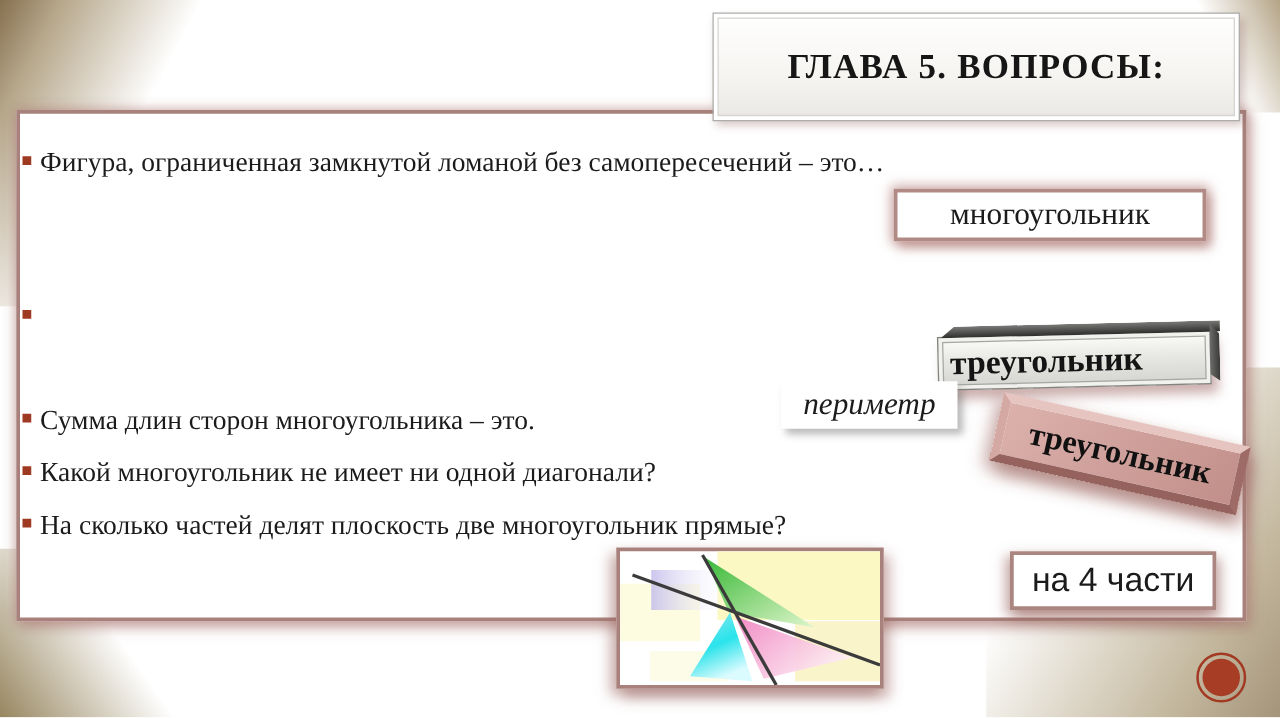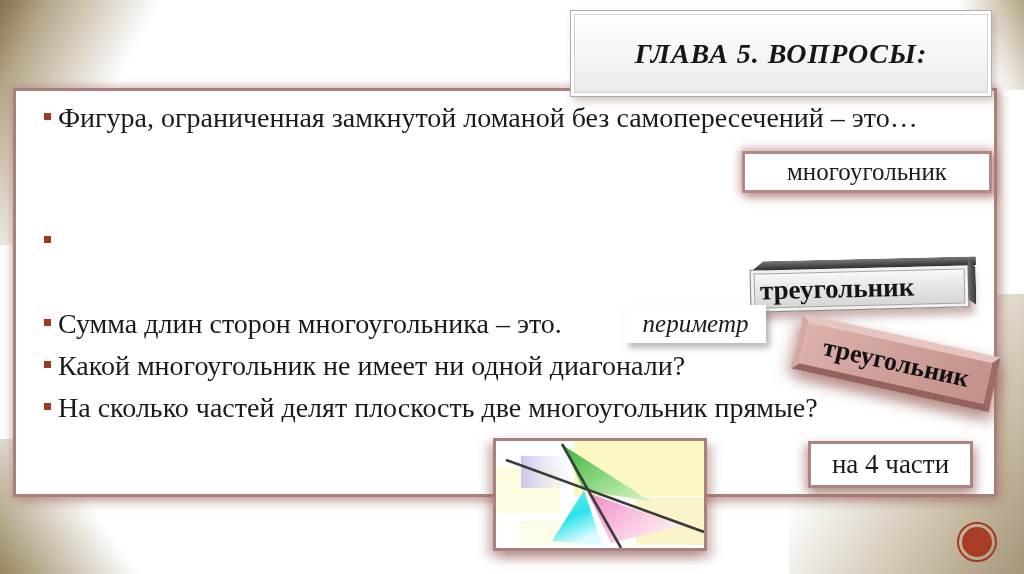--- a/index.html
+++ b/index.html
@@ -27,42 +27,42 @@
 
   
   #title-box{
     position:absolute; left:570px; top:10px; width:420px; height:85px; z-index:4;
     background:linear-gradient(180deg,#ffffff 0%,#f6f5f2 55%,#e9e8e4 100%);
     border:1px solid #aeadab;
     box-shadow: inset 0 0 0 3px #ffffff, inset 0 0 0 4px #d5d4d0,
                 inset -2px -3px 3px #cfcec9, 3px 4px 7px rgba(150,110,105,0.4);
     display:flex; align-items:center; justify-content:center;
   }
-  #title-box .t{font-weight:bold; font-size:28px; letter-spacing:1px; color:#161616;font-style:italic;}
-
-  
-  .q{position:absolute; left:44px; padding-left:14px; font-size:28px;
-     line-height:30px; z-index:2;}
+  #title-box .t{font-weight:bold; font-size:28px; letter-spacing:1px; color:#161616;}
+
+  
+  .q{position:absolute; left:18px; padding-left:14px; font-size:22px;
+     line-height:30px; z-index:2;margin-top:12px;}
   .q .marker{position:absolute; left:0; top:10px; width:7px; height:7px; background:#9e3a21;}
   #q1{top:103px; width:866px;}
   #q2{top:226px; width:912px;}
   #q3{top:309px; width:930px;}
   #q4{top:351px; width:930px;}
   #q5{top:393px; width:950px;}
 
   
   .ansbox{position:absolute; display:flex; align-items:center; justify-content:center;
           background:#ffffff; z-index:3; font-size:25px;}
   #ans-polygon{left:715px; top:151px; width:244px; height:36px;
     border:3px solid #b18a85;
-    box-shadow:0 0 9px 2px rgba(175,122,116,0.65), 4px 5px 8px rgba(175,122,116,0.55);margin-left:27px;}
+    box-shadow:0 0 9px 2px rgba(175,122,116,0.65), 4px 5px 8px rgba(175,122,116,0.55);}
   #ans-perimeter{left:625px; top:305px; width:141px; height:38px;
     box-shadow:4px 5px 6px rgba(115,115,115,0.5);font-style:italic;}
   #ans-parts{left:808px; top:441px; width:159px; height:41px;
-    border:3px solid #ab8580; font-family:Liberation Serif, serif; font-size:27px;
+    border:3px solid #ab8580; font-family:Liberation Sans, sans-serif; font-size:27px;
     box-shadow:-4px 4px 9px rgba(155,103,97,0.5), 4px 6px 9px rgba(155,103,97,0.5);}
 
   
   #plaque-silver{
     position:absolute; left:750px; top:267px; width:208px; height:41px; z-index:2;
     background:linear-gradient(180deg,#fdfdfb,#e7e7e3 45%,#d3d3cf);
     border:1px solid #83837f; transform:rotate(-1.4deg);
     box-shadow: inset 0 0 0 3px #f1f1ed, inset 0 0 0 4px #a6a6a2,
                 5px 7px 9px rgba(160,110,105,0.55);
     display:flex; align-items:center; padding-left:9px;

